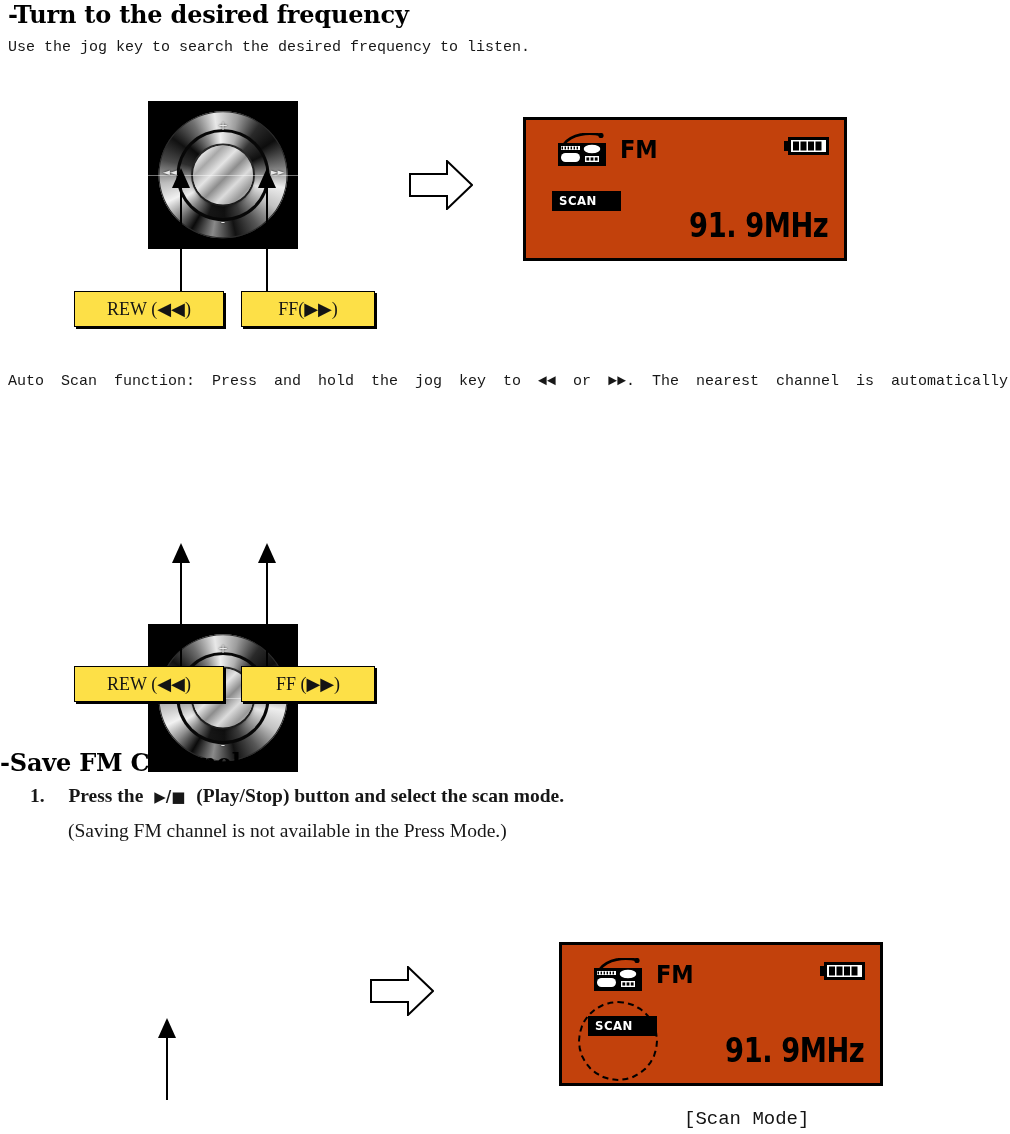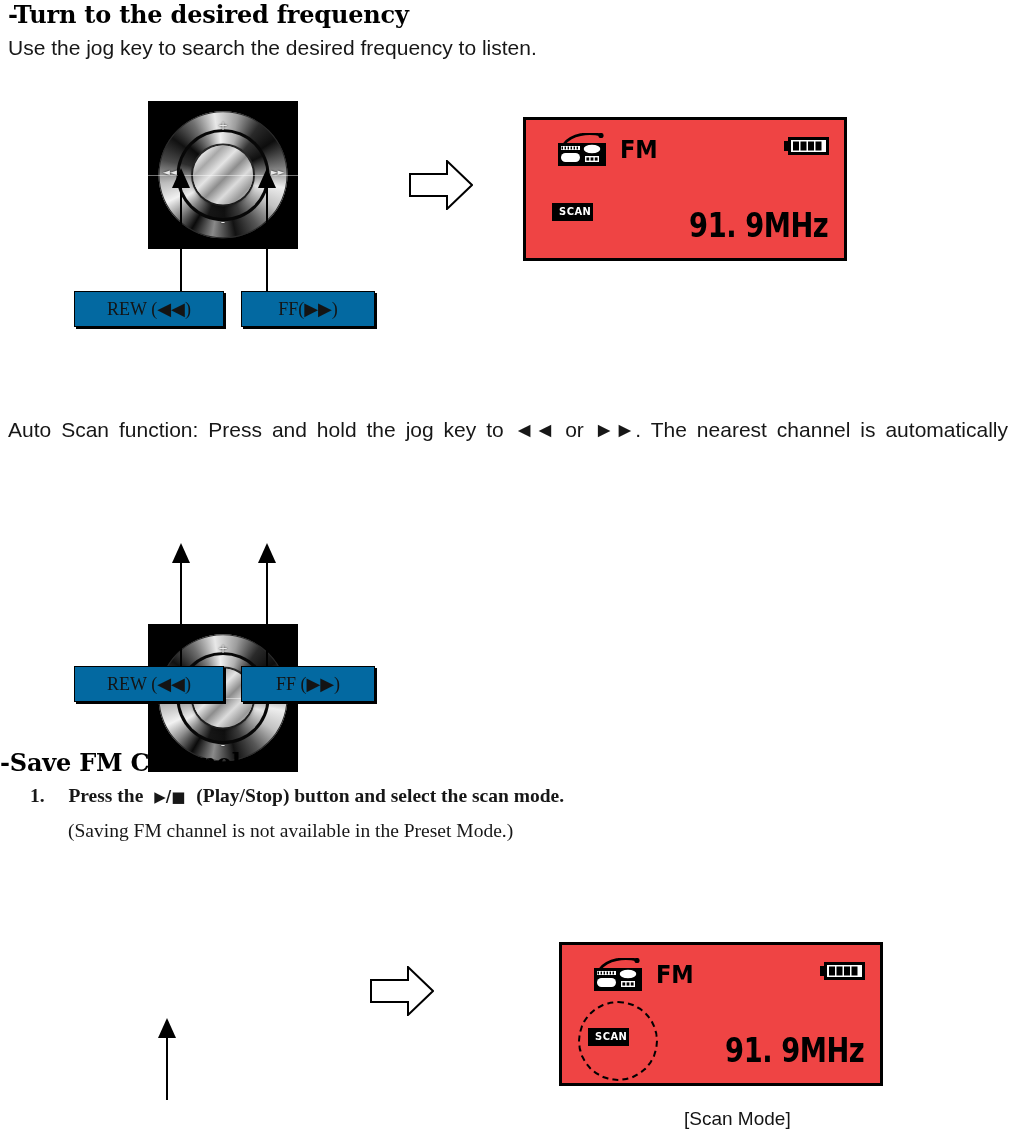--- a/index.html
+++ b/index.html
@@ -20,29 +20,28 @@
 
   
   .heading {
     font-family: "DejaVu Serif", "Liberation Serif", serif;
     font-weight: bold;
     font-size: 24px;
     letter-spacing: -0.2px;
     white-space: nowrap;
   }
   .body-text {
-    font-family: Liberation Sans, sans-serif;
-    font-size: 21px;
+    font-family: Liberation Mono, monospace;
+    font-size: 15px;
     line-height: 30px;
     color: #171717;
   }
   .justify-par {
     text-align: justify;
     text-justify: inter-word;
-    margin-top: 48px;
   }
   .justify-par > .line1 {
     display: block;
     text-align: justify;
   }
   .justify-par > .line1::after {
     content: "";
     display: inline-block;
     width: 100%;
   }
@@ -149,37 +148,37 @@
     border-left: 9px solid transparent;
     border-right: 9px solid transparent;
     border-bottom: 20px solid #000;
   }
 
   
   .label-box {
     position: absolute;
     border: 1px solid #000;
     box-shadow: 2px 2px 0 #000;
-    background: #0369a1;
+    background: #fde047;
     display: flex;
     align-items: center;
     justify-content: center;
     font-family: "Liberation Serif", "DejaVu Serif", serif;
     font-size: 18px;
     color: #141414;
     white-space: nowrap;
   }
 
   
   .block-arrow { position: absolute; }
 
   
   .lcd {
     position: absolute;
-    background: #ef4444;
+    background: #c2410c;
     border: 3px solid #000;
     overflow: hidden;
   }
   .lcd .fm-label {
     position: absolute;
     font-family: "DejaVu Sans Condensed", "DejaVu Sans", sans-serif;
     font-weight: bold;
     font-size: 25px;
     letter-spacing: 0px;
     color: #000;
@@ -194,35 +193,34 @@
     transform: scaleX(0.92);
     transform-origin: right center;
     right: 16px;
   }
   .lcd .scan-badge {
     position: absolute;
     background: #000;
     color: #fff;
     font-family: "DejaVu Sans Condensed", "DejaVu Sans", sans-serif;
     font-weight: bold;
-    font-size: 11px;
+    font-size: 13px;
     letter-spacing: 0.5px;
-    padding: 3px 2px 4px 7px;
+    padding: 3px 24px 4px 7px;
     line-height: 1;
-    margin-top: 12px;
   }
   .dashed-circle {
     position: absolute;
     border: 2px dashed #000;
     border-radius: 50%;
     background: transparent;
   }
   .caption {
     position: absolute;
-    font-family: Liberation Sans, sans-serif;
+    font-family: Liberation Mono, monospace;
     font-size: 19px;
     color: #141414;
     white-space: nowrap;
   }
 </style>
 </head>
 <body>
 
 <div class="abs heading" style="left:8px; top:0px;">-Turn to the desired frequency</div>
 
@@ -317,21 +315,21 @@
 <div class="abs heading" style="left:0px; top:748px;">-Save FM Channels</div>
 
 <div class="abs list-row" style="left:30px; top:785px;font-weight:bold;">
   <span>1.</span>
   <span style="display:inline-block; width:14px;"></span>
   <span>Press the</span>
   <span class="glyph" style="margin:0 6px;">▶/■</span>
   <span>(Play/Stop) button and select the scan mode.</span>
 </div>
 
-<div class="abs list-row" style="left:68px; top:820px;">(Saving FM channel is not available in the Preset Mode.)</div>
+<div class="abs list-row" style="left:68px; top:820px;">(Saving FM channel is not available in the Press Mode.)</div>
 
 <div class="pointer-up" style="left:158px; top:1018px;"></div>
 <div class="connector" style="left:166px; top:1038px; height:62px;"></div>
 
 <div class="label-box" style="left:110px; top:1164px; width:94px; height:34px;">Click</div>
 
 <svg class="block-arrow" style="left:370px; top:966px;" width="64" height="50" viewBox="0 0 64 50">
   <polygon points="1,14 38,14 38,1 63,25 38,49 38,36 1,36" fill="#ffffff" stroke="#000000" stroke-width="2"></polygon>
 </svg>
 

